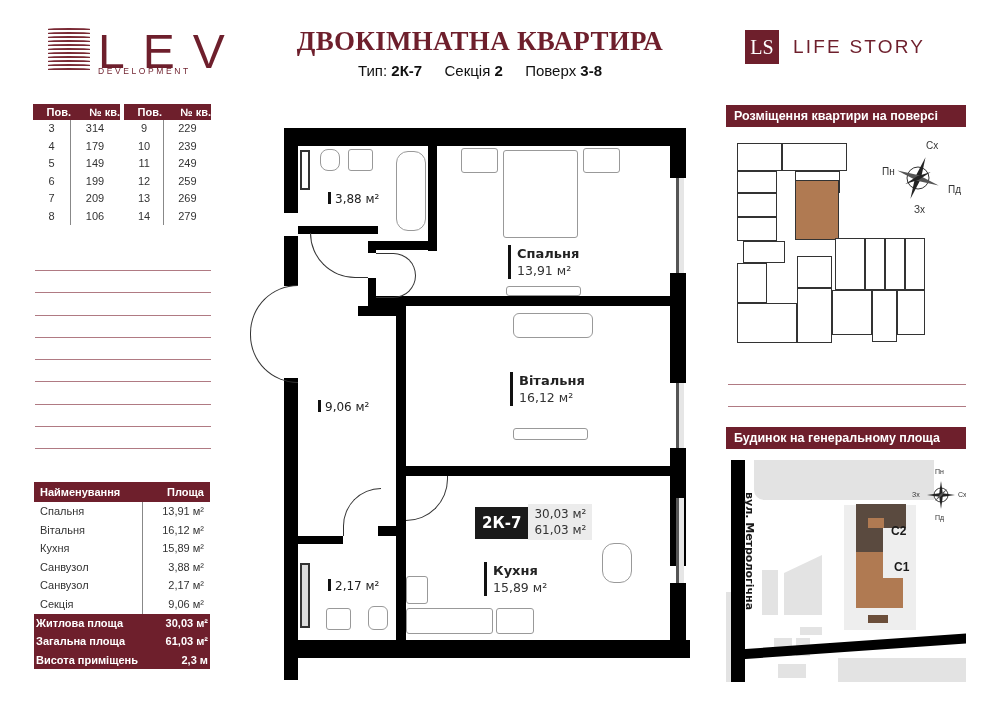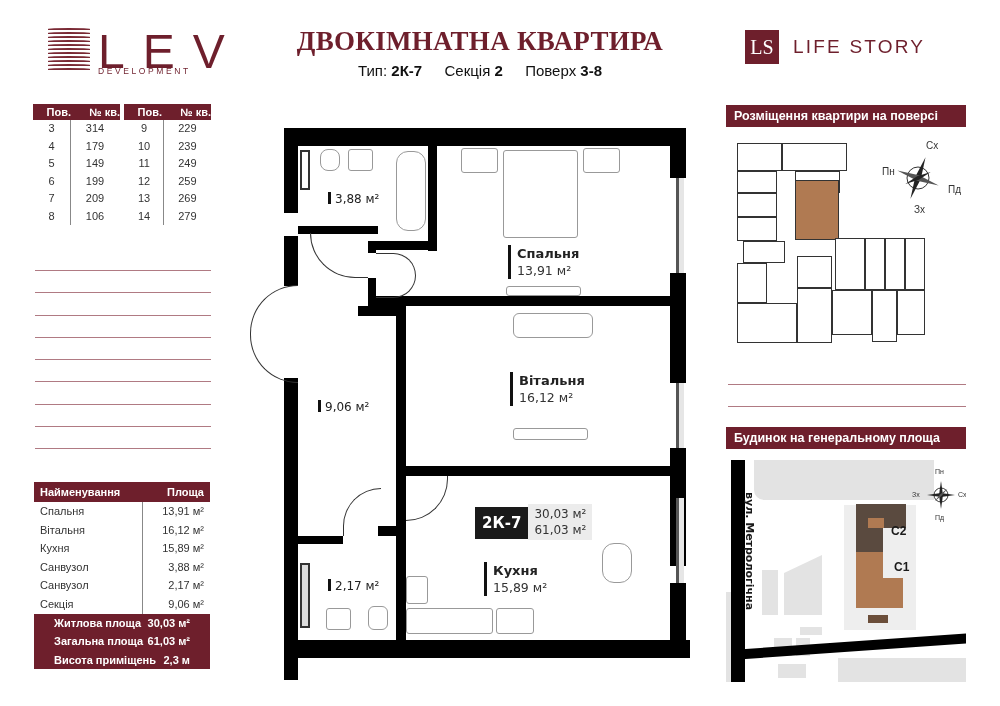--- a/index.html
+++ b/index.html
@@ -33,21 +33,21 @@
   .ftable .c2 { width: 49px; text-align:center; border-left: 1px solid #888; }
   .ftable .sp { width: 7px; }
   .notes { left: 35px; top: 270px; width: 176px; }
   .notes div { height: 1px; background: #b07a83; margin-bottom: 21.3px; }
 
   
   .atable { left: 34px; top: 482px; width: 176px; font-family: "Liberation Sans", sans-serif; font-size: 11px; }
   .atable .hdr { background:#6e1f2c; color:#fff; font-weight:700; display:flex; justify-content:space-between; height: 20px; line-height: 20px; padding: 0 6px; }
   .atable .row { display:flex; justify-content:space-between; height: 18.6px; line-height: 18.6px; padding: 0 6px; color:#333; position:relative; }
   .atable .row .v { border-left: 1px solid #888; padding-left: 6px; width: 62px; text-align:right; }
-  .atable .tot { background:#6e1f2c; color:#fff; font-weight:700; display:flex; justify-content:space-between; height: 18.6px; line-height: 18.6px; padding: 0 20px; }
+  .atable .tot { background:#6e1f2c; color:#fff; font-weight:700; display:flex; justify-content:space-between; height: 18.6px; line-height: 18.6px; padding: 0 2px; }
 
   
   .plan { left: 238px; top: 128px; width: 452px; height: 552px; }
   .wall { position:absolute; background:#000; }
   .win { position:absolute; background:#e6e6e6; border-left: 3px solid #555; }
   .door-arc { position:absolute; border: 1px solid #333; }
   .rlabel { position:absolute; font-family: "DejaVu Sans", sans-serif; font-size: 12px; color:#222; white-space:nowrap; }
   .rlabel .bar { display:inline-block; width: 3px; height: 12px; background:#111; vertical-align:-1px; margin-right: 4px; }
   .rname { position:absolute; font-family: "DejaVu Sans", sans-serif; font-size: 13px; font-weight:700; color:#222; border-left: 3px solid #111; padding-left: 6px; line-height: 17px; }
   .rname .a { font-weight: 400; color:#333; font-size: 12.5px; display:block; }

